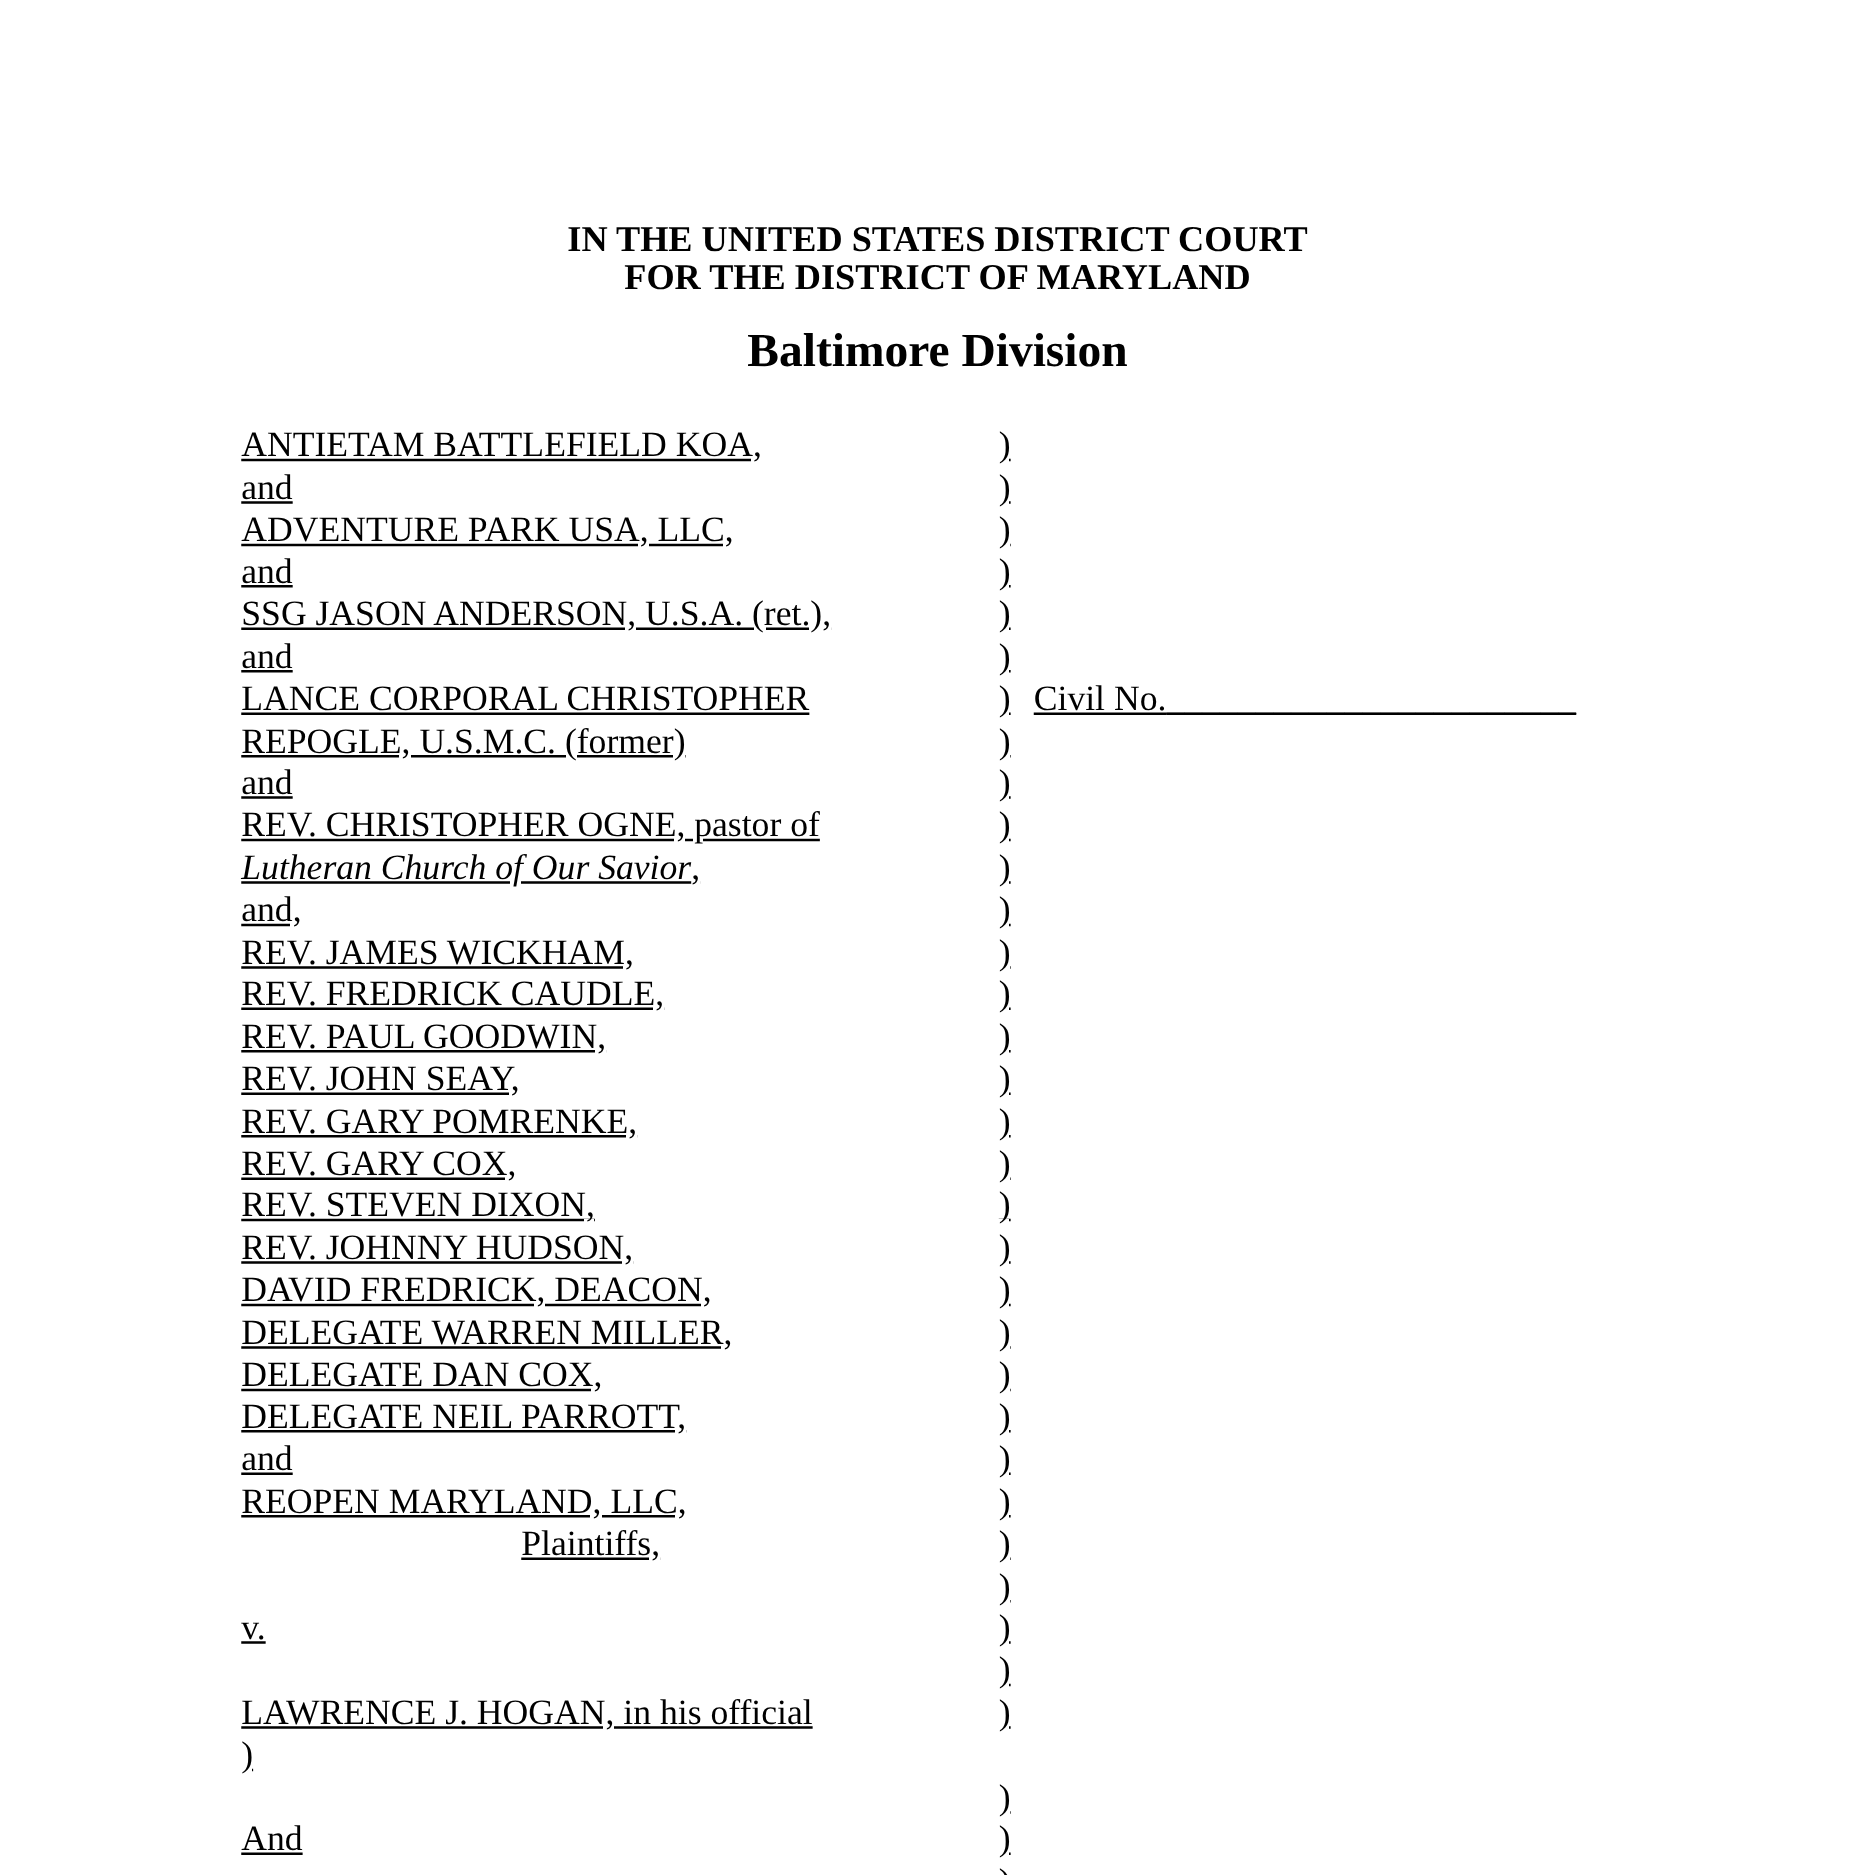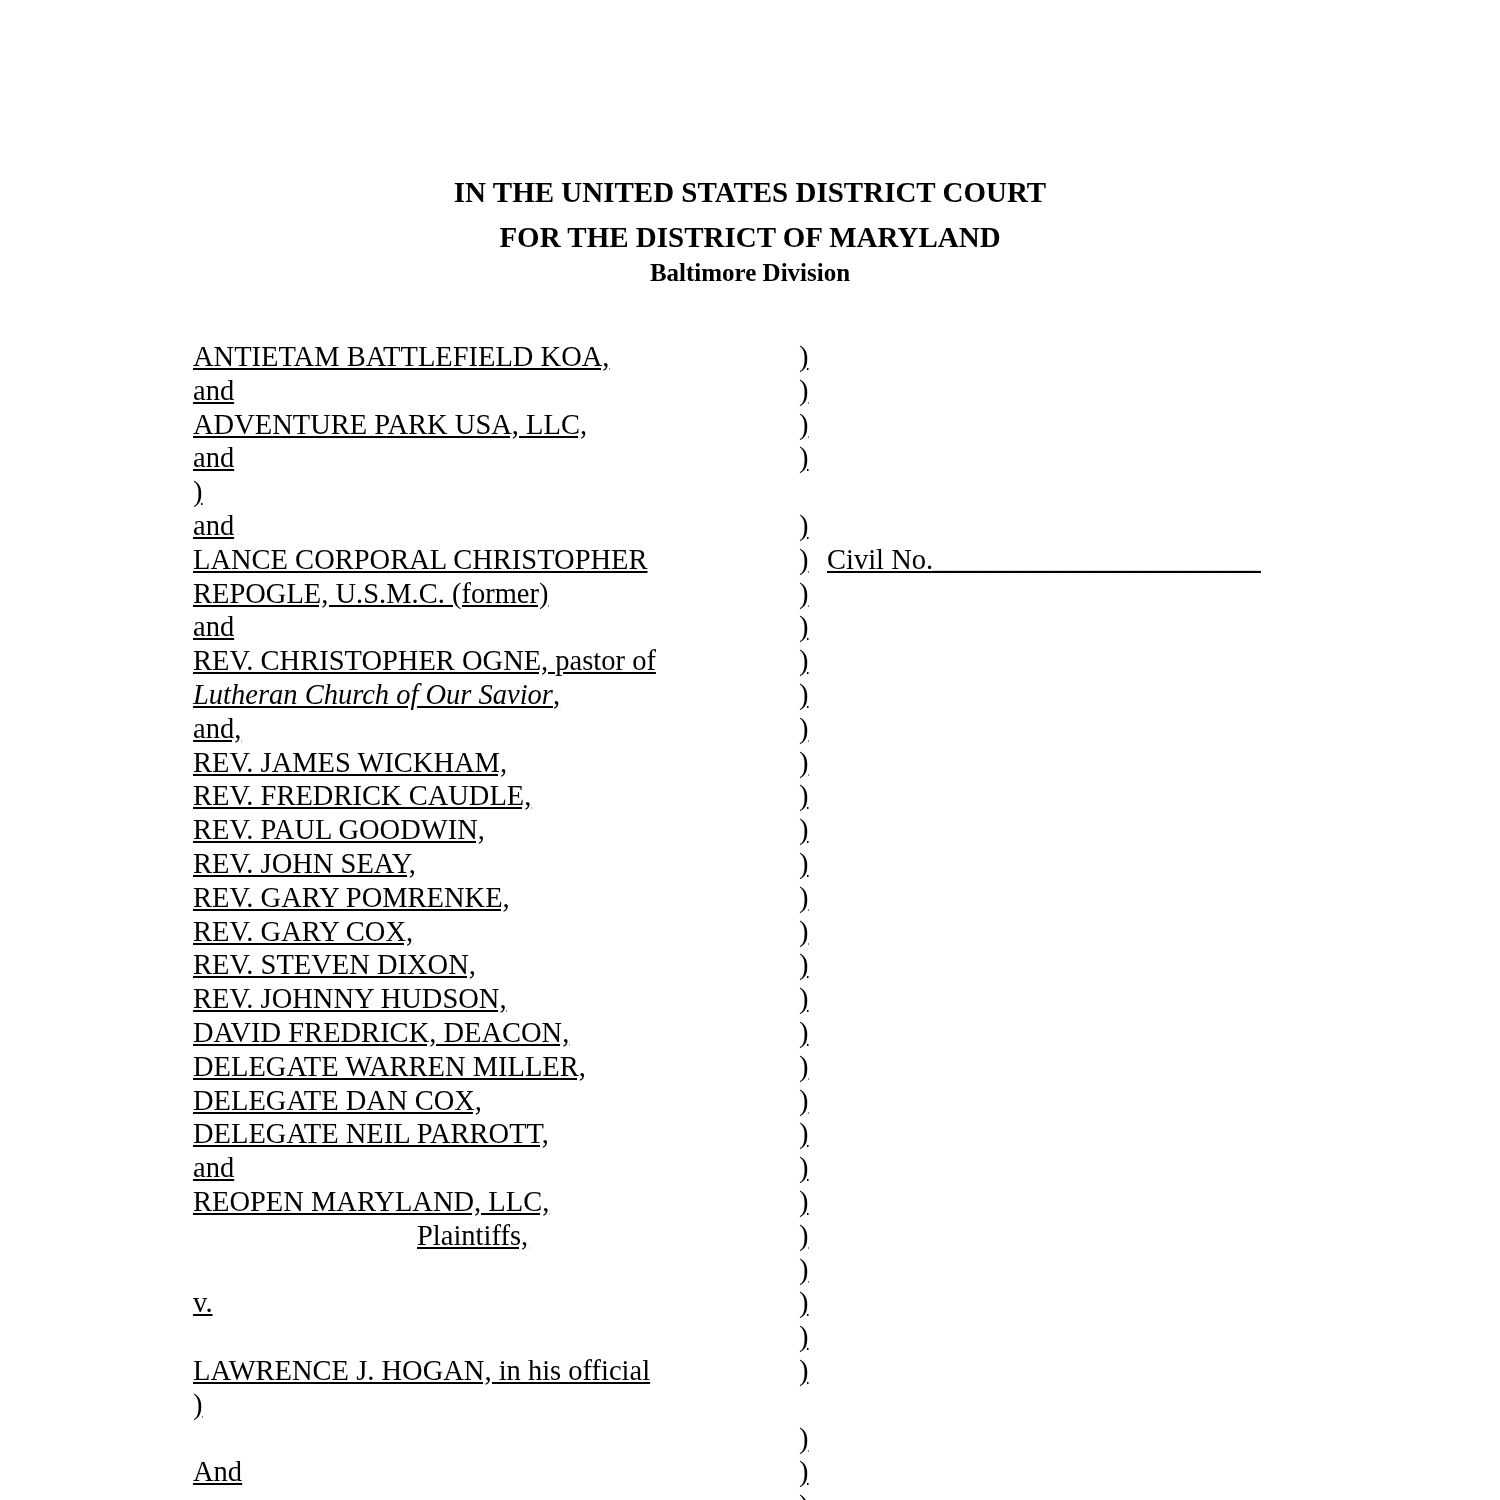--- a/index.html
+++ b/index.html
@@ -14,22 +14,22 @@
   }
   .header-line {
     position: absolute;
     left: 0;
     width: 100%;
     text-align: center;
     font-weight: 700;
     white-space: nowrap;
   }
   .header-line.l1 { top: 176px; font-size: 29px; }
-  .header-line.l2 { top: 221px; font-size: 29px; }
-  .header-line.l3 { top: 259px; font-size: 25px; }
+  .header-line.l2 { top: 206px; font-size: 29px; }
+  .header-line.l3 { top: 259px; font-size: 38px; }
   .caption {
     position: absolute;
     top: 340px;
     left: 193px;
     width: 1180px;
     font-size: 28.5px;
     line-height: 33.8px;
   }
   .caption-row {
     display: flex;
@@ -62,20 +62,21 @@
       </div>
       <div class="caption-row">
         <span class="cell-left">ADVENTURE PARK USA, LLC,</span>
         <span class="cell-paren">)</span>
       </div>
       <div class="caption-row">
         <span class="cell-left">and</span>
         <span class="cell-paren">)</span>
       </div>
       <div class="caption-row">
+        <span class="cell-left">SSG JASON ANDERSON, U.S.A. (ret.),</span>
         <span class="cell-paren">)</span>
       </div>
       <div class="caption-row">
         <span class="cell-left">and</span>
         <span class="cell-paren">)</span>
       </div>
       <div class="caption-row">
         <span class="cell-left">LANCE CORPORAL CHRISTOPHER</span>
         <span class="cell-paren">)</span>
         <span class="cell-right"><span>Civil No.</span><span class="civil-blank">_______________________</span></span>

